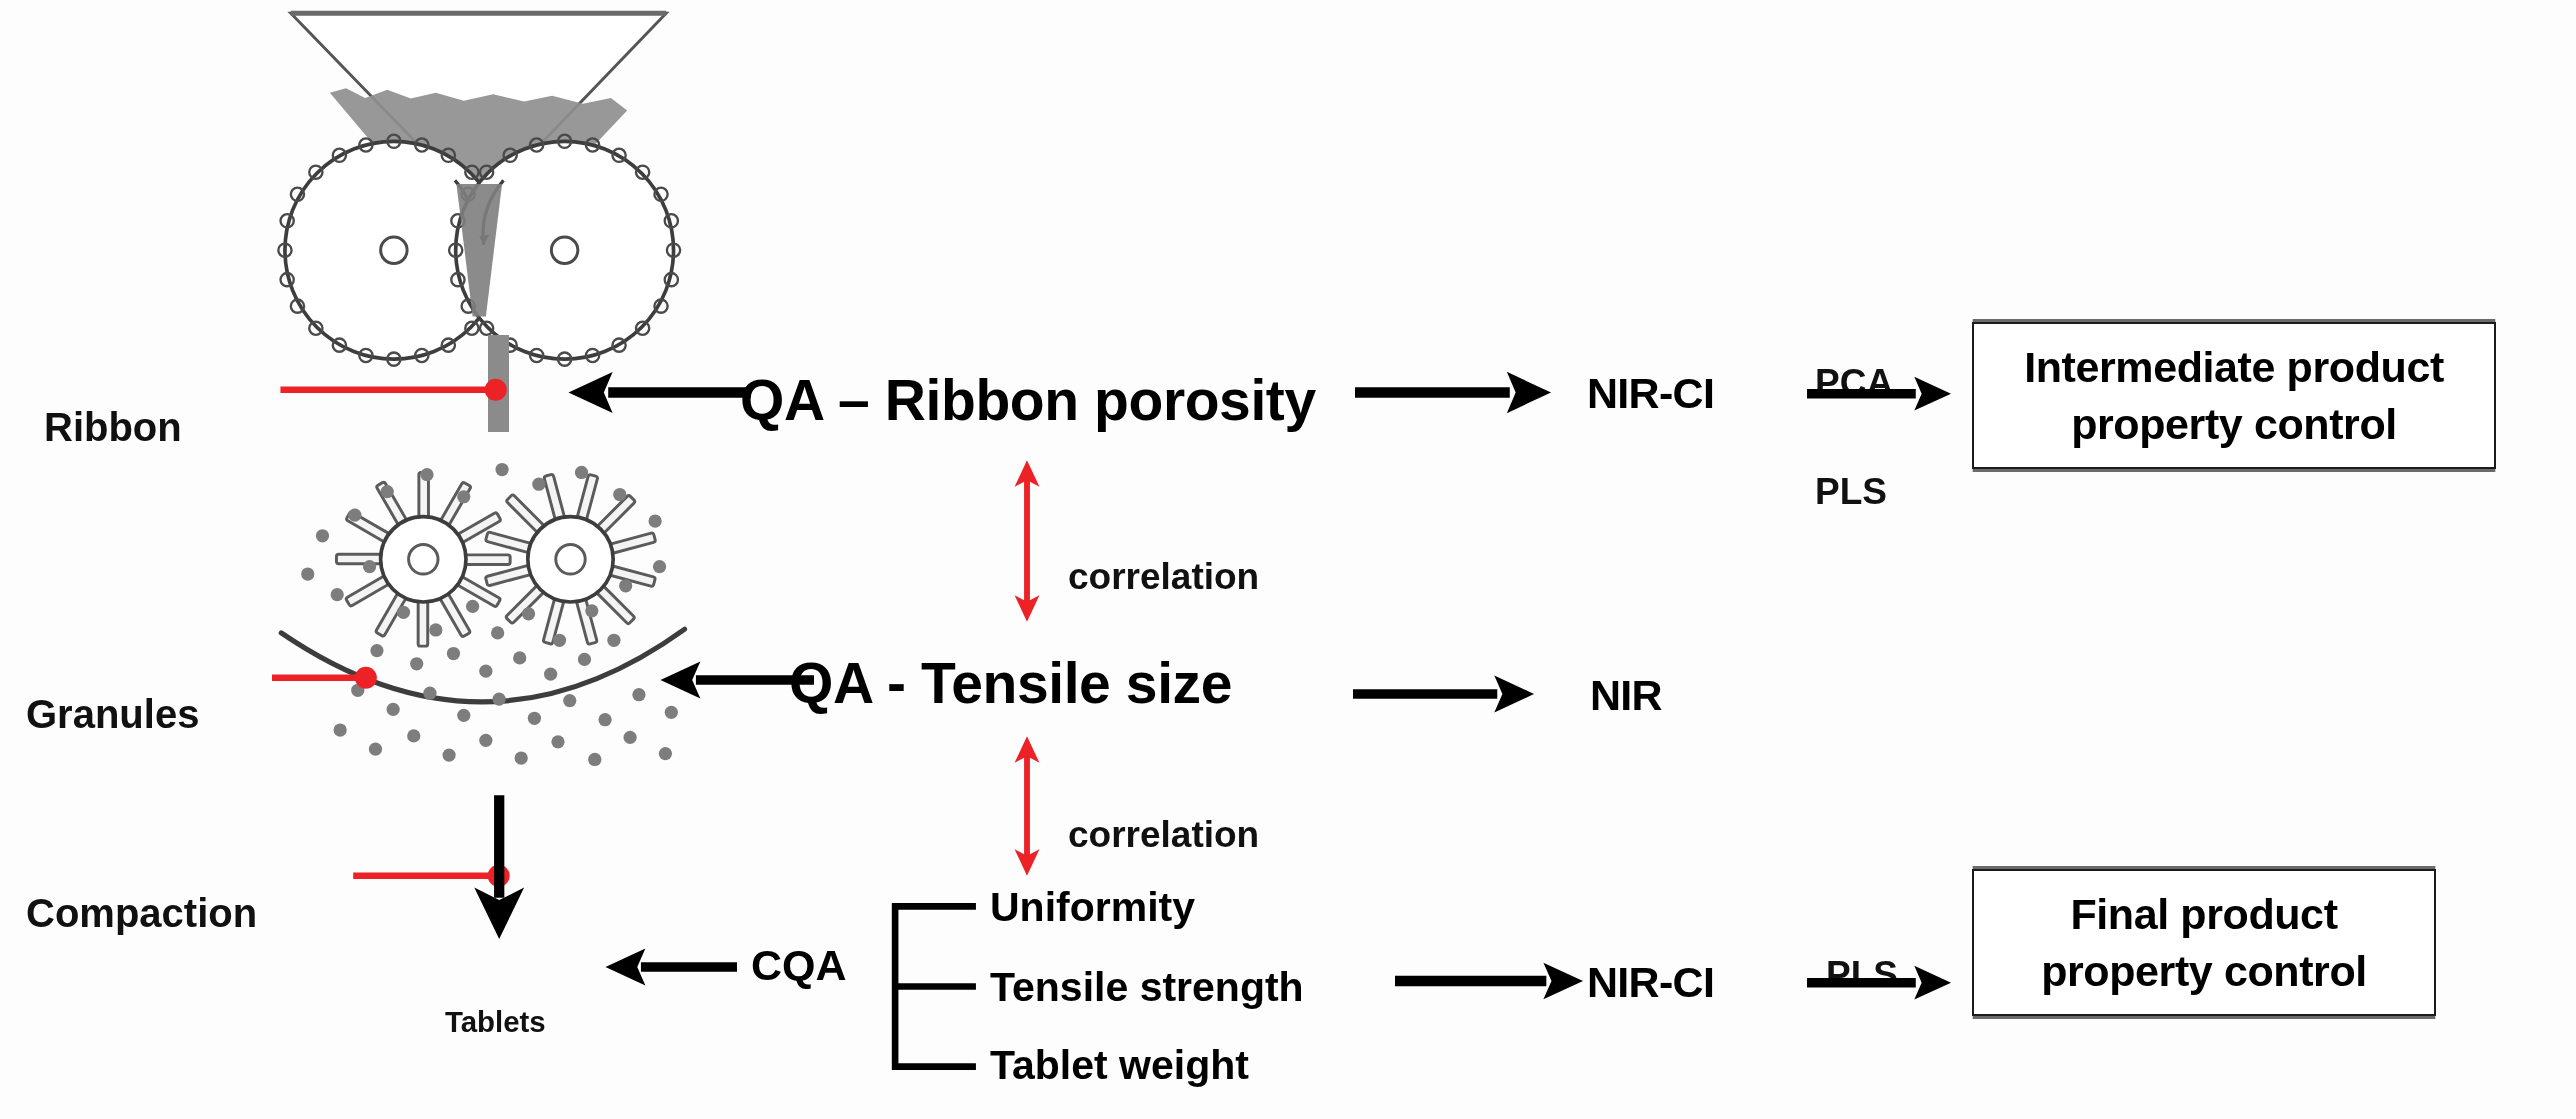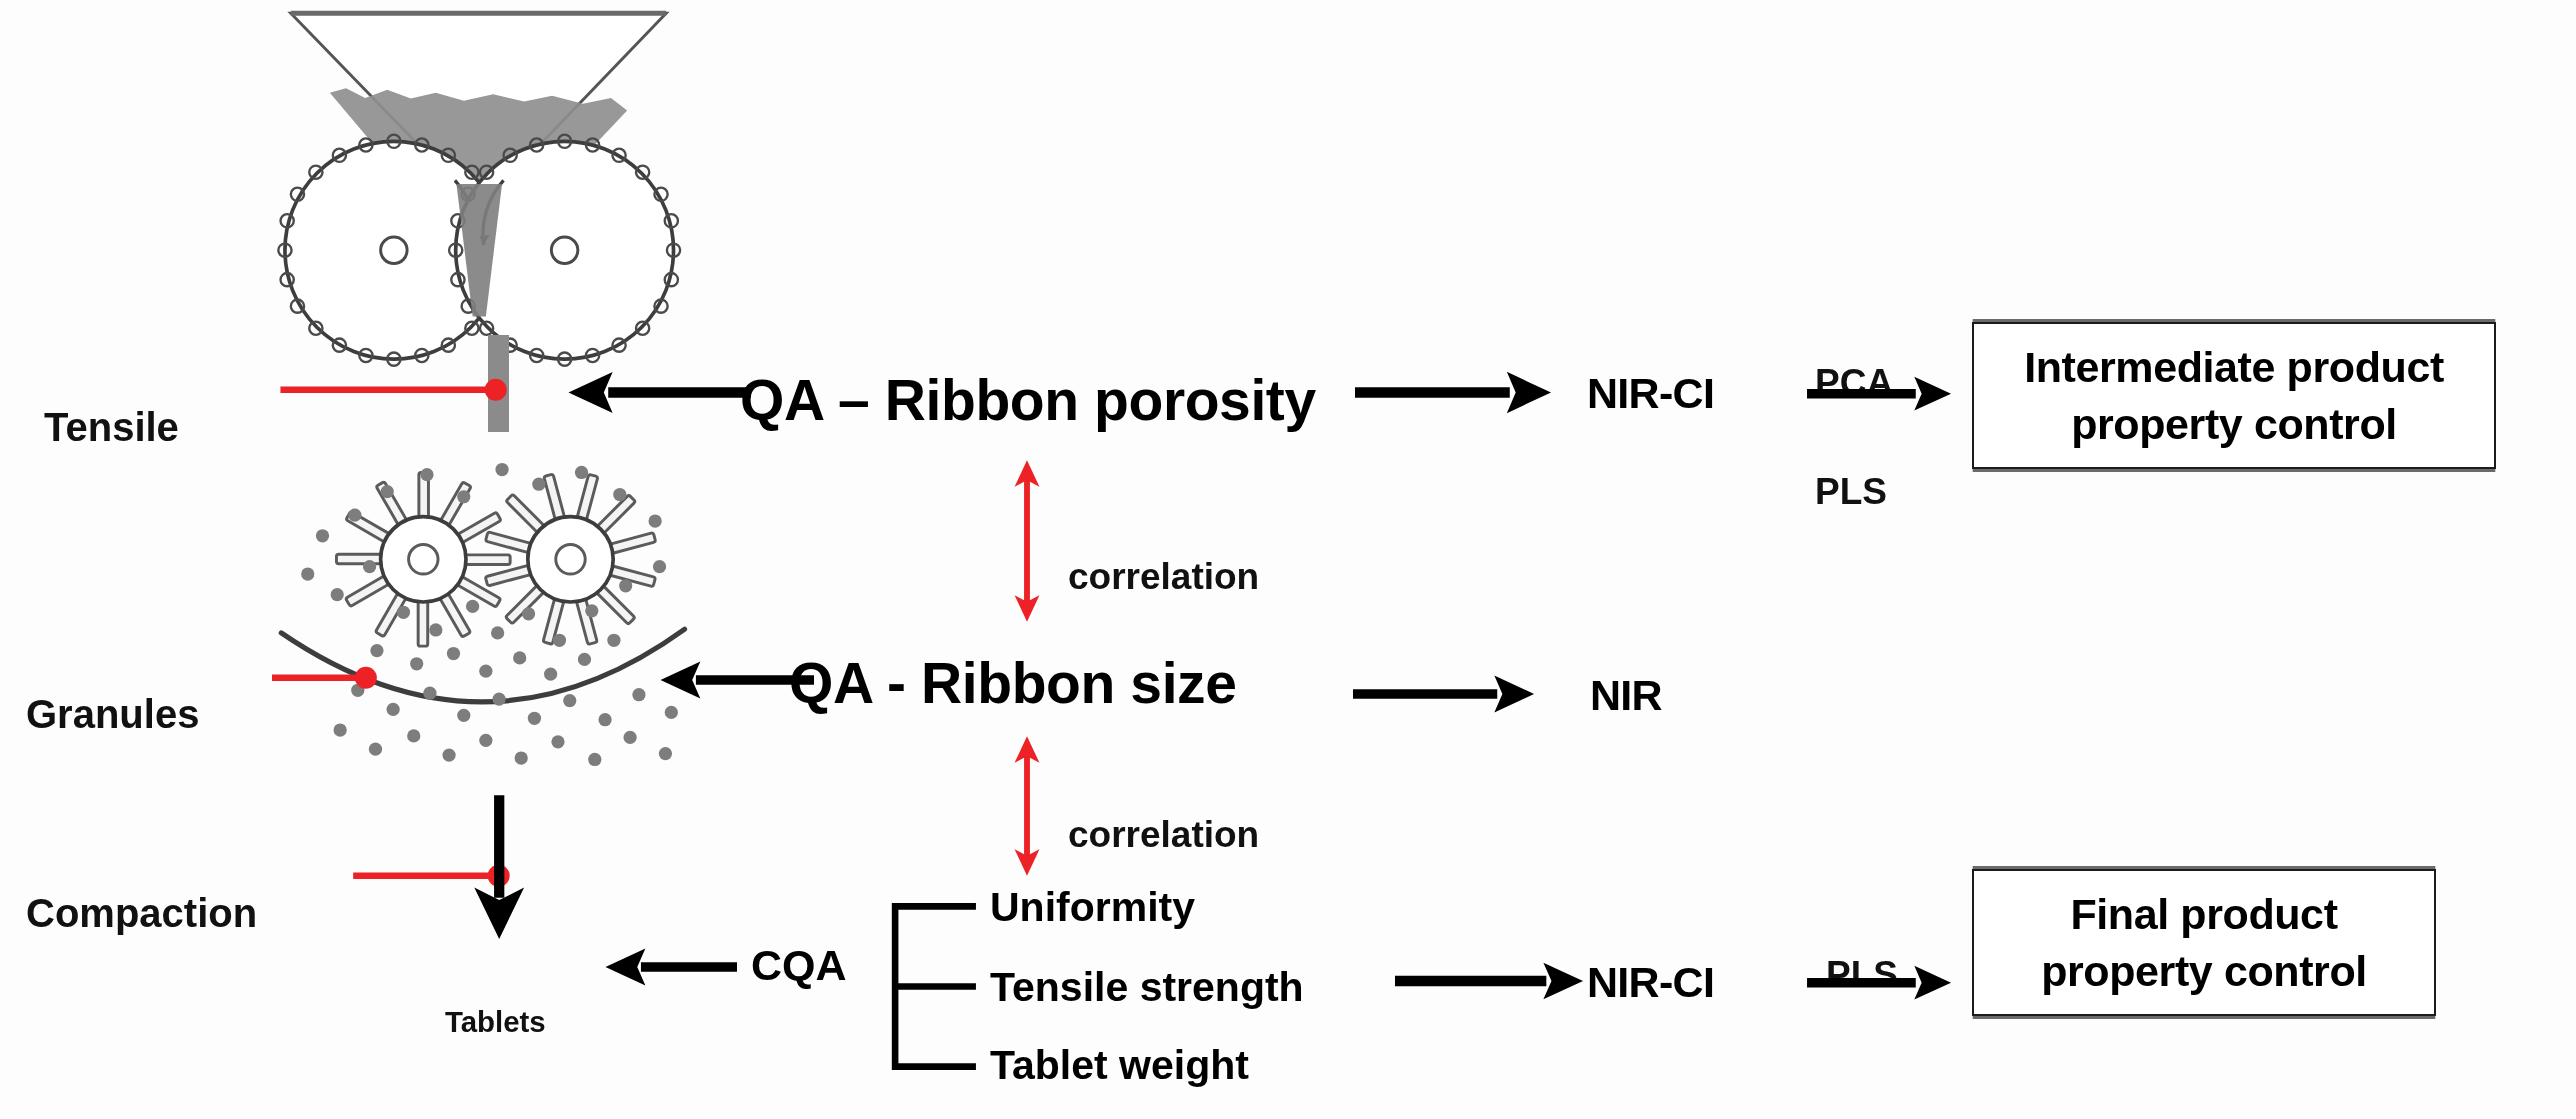--- a/index.html
+++ b/index.html
@@ -266,21 +266,21 @@
     </svg>
   </div>
 
   <div class="abs" style="left:464px;top:795px;width:88px;height:147px;">
     <svg width="88" height="147" viewBox="0 0 120 200">
       <line x1="48" y1="0" x2="48" y2="140" stroke="#000" stroke-width="14"></line>
       <path d="M48 196 L14 126 L48 143 L82 126 Z" fill="#000"></path>
     </svg>
   </div>
 
-  <div class="abs lbl-plain side-label" style="left:44px;top:368px;">Tensile</div>
+  <div class="abs lbl-plain side-label" style="left:44px;top:368px;">Ribbon</div>
   <div class="abs lbl-plain side-label" style="left:26px;top:655px;">Granules</div>
   <div class="abs lbl-plain side-label" style="left:26px;top:854px;">Compaction</div>
   <div class="abs lbl-plain tablets-label" style="left:445px;top:968px;">Tablets</div>
 
   <div class="abs" style="left:567px;top:374px;width:184px;height:37px;">
     <svg width="184" height="37" viewBox="0 0 250 50">
       <line x1="56" y1="25" x2="250" y2="25" stroke="#000" stroke-width="14"></line>
       <path d="M2 25 L62 -3 L50 25 L62 53 Z" fill="#000"></path>
     </svg>
   </div>
@@ -322,21 +322,21 @@
   </div>
   <div class="abs lbl-plain corr-label" style="left:1068px;top:519px;">correlation</div>
 
   <div class="abs" style="left:659px;top:663px;width:155px;height:34px;">
     <svg width="155" height="34" viewBox="0 0 210 46">
       <line x1="50" y1="23" x2="210" y2="23" stroke="#000" stroke-width="13"></line>
       <path d="M2 23 L56 -2 L45 23 L56 48 Z" fill="#000"></path>
     </svg>
   </div>
 
-  <div class="abs lbl-bold qa-label" style="left:789px;top:655px;">QA - Ribbon size</div>
+  <div class="abs lbl-bold qa-label" style="left:789px;top:655px;">QA - Tensile size</div>
 
   <div class="abs" style="left:1353px;top:677px;width:184px;height:34px;">
     <svg width="184" height="34" viewBox="0 0 250 46">
       <line x1="0" y1="23" x2="196" y2="23" stroke="#000" stroke-width="13"></line>
       <path d="M246 23 L192 -2 L203 23 L192 48 Z" fill="#000"></path>
     </svg>
   </div>
 
   <div class="abs lbl-bold nir-label" style="left:1590px;top:674px;">NIR</div>
 

